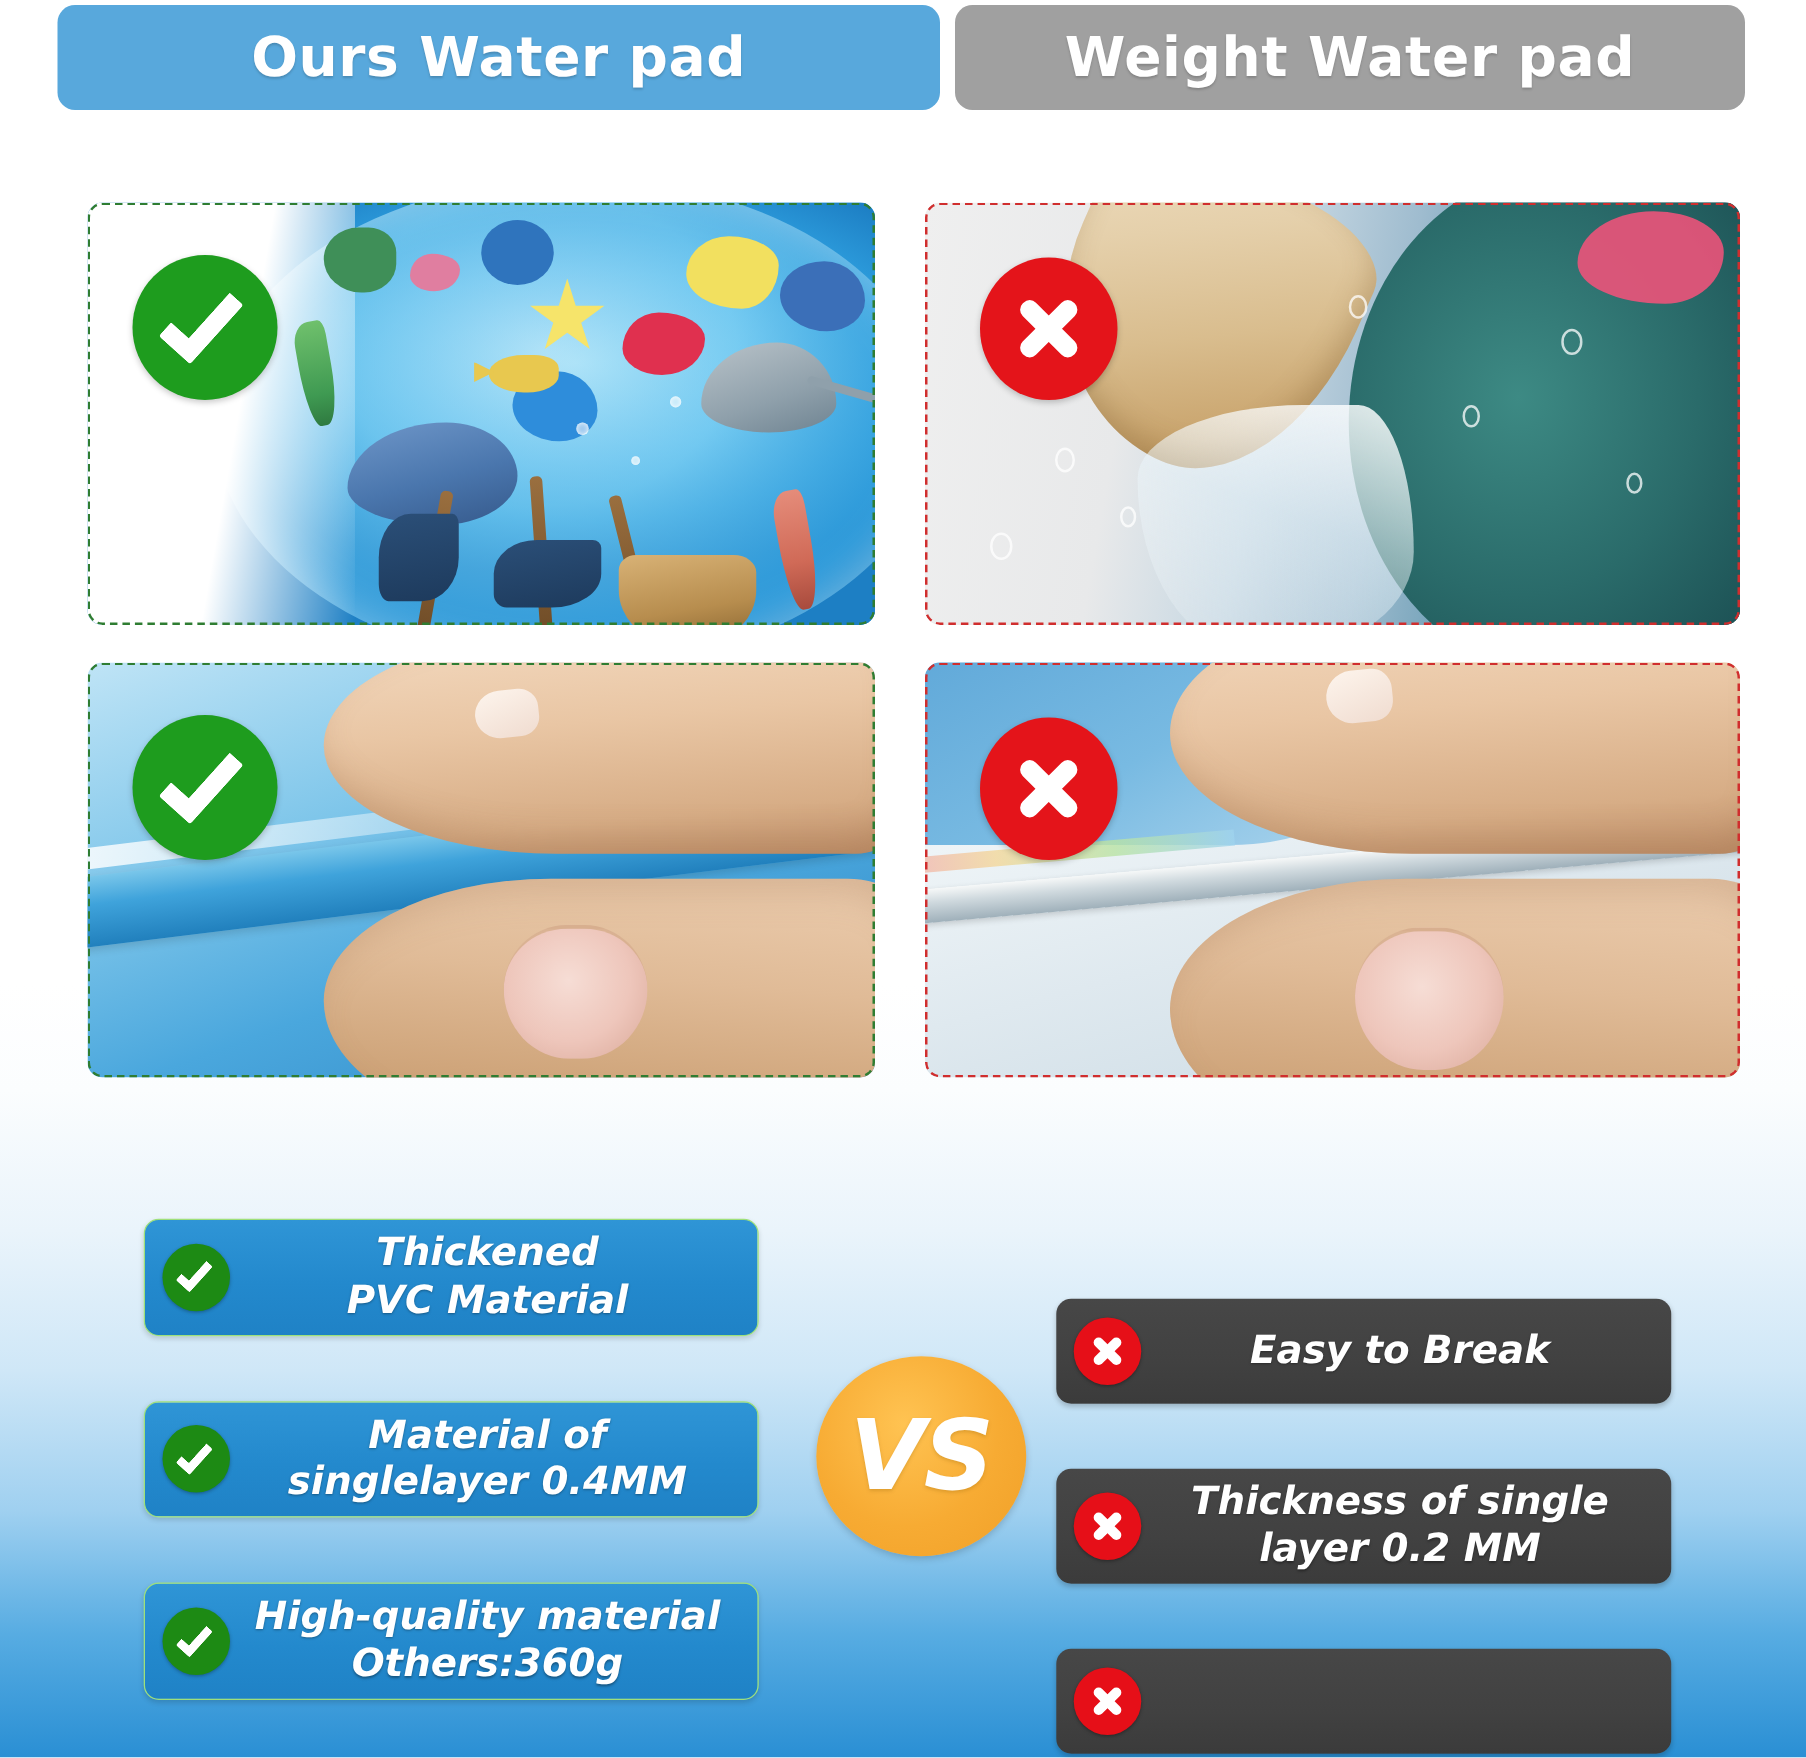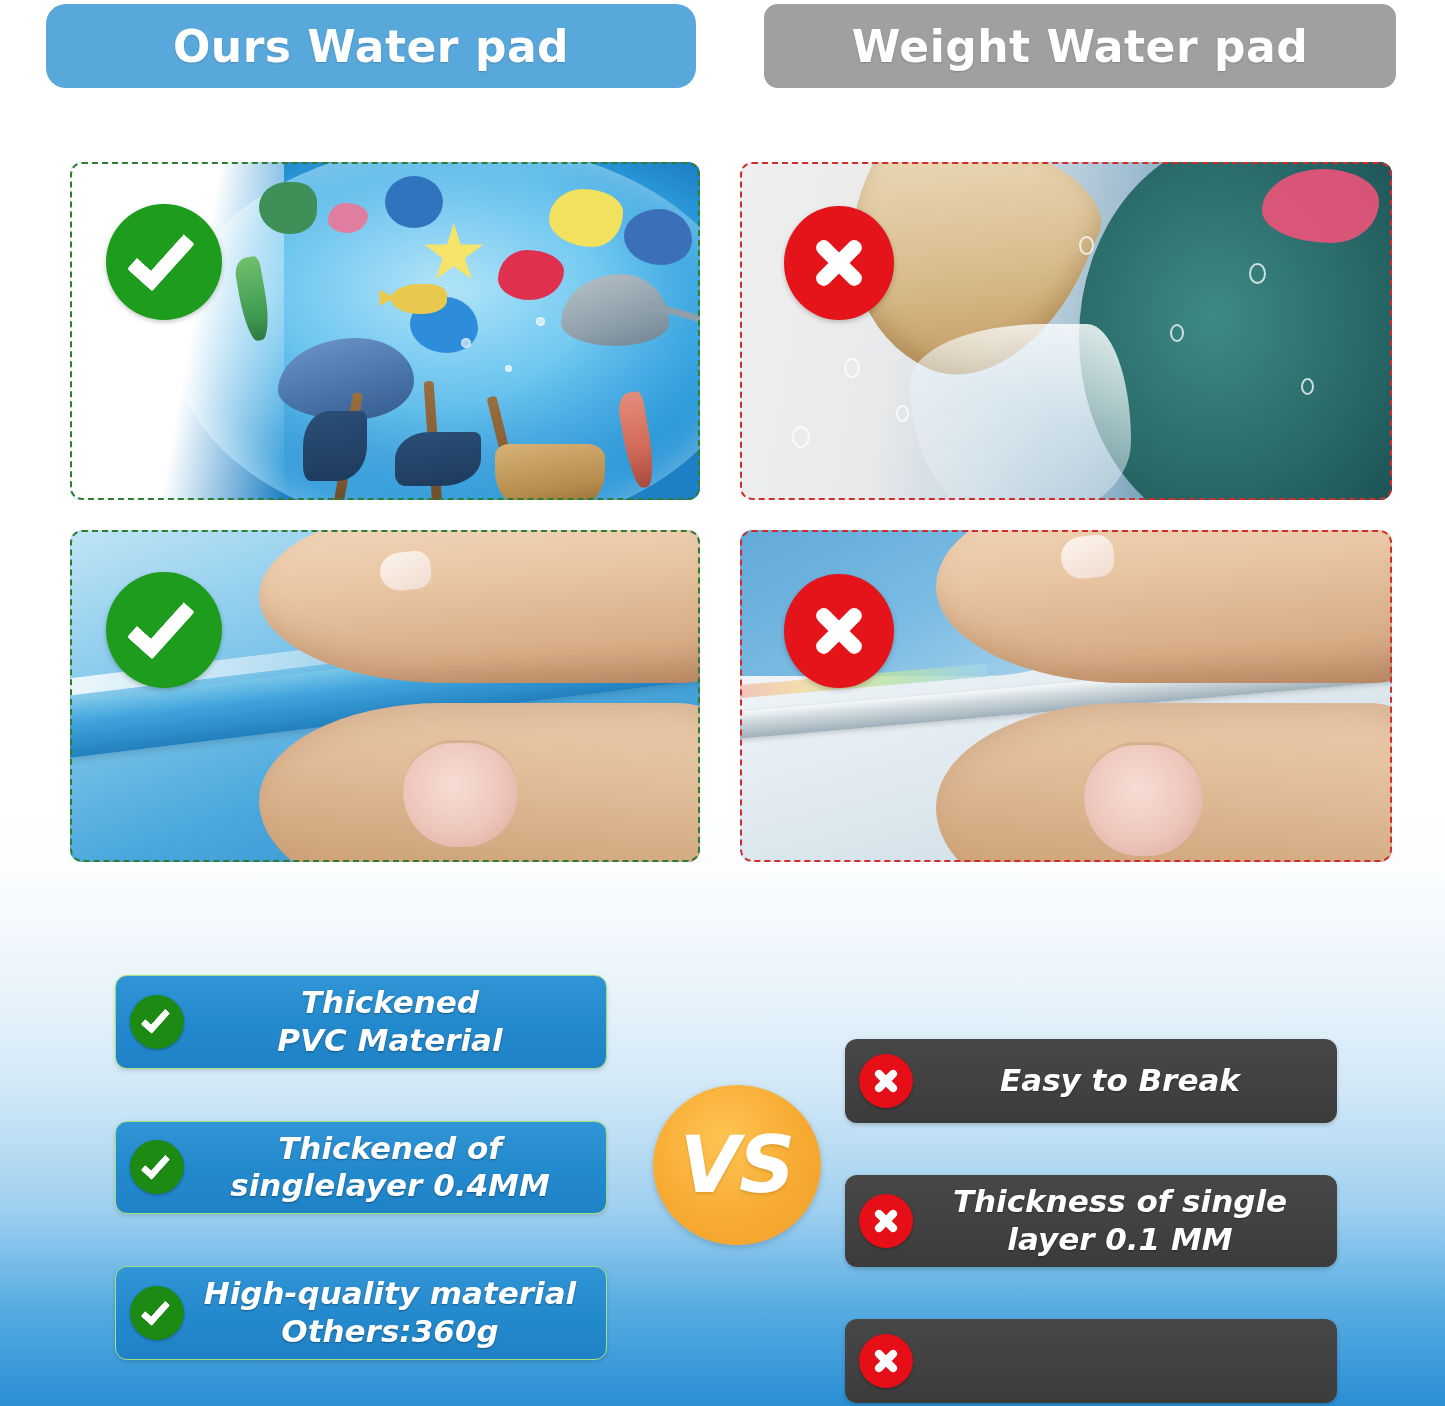--- a/index.html
+++ b/index.html
@@ -39,21 +39,21 @@
     display: flex;
     align-items: center;
     justify-content: center;
     color: #ffffff;
     font-weight: bold;
     font-size: 44px;
     letter-spacing: 0.5px;
     text-shadow: 0 1px 2px rgba(0,0,0,0.18);
     font-family: "DejaVu Sans", sans-serif;
   }
-  .banner-ours   { left: 46px;  width: 650px;  background: #58a8dc; border-radius: 20px; }
+  .banner-ours   { left: 46px;  width: 706px;  background: #58a8dc; }
   .banner-others { left: 764px; width: 632px;  background: #a0a0a0; }
 
   
   .photos {
     position: absolute;
     top: 160px;
     left: 0;
     width: 100%;
     height: 710px;
   }
@@ -466,21 +466,21 @@
         <div class="mini-badge mini-good">
           <div class="mini-tick"></div>
         </div>
         <div class="feat-text">Thickened
 PVC Material</div>
       </div>
       <div class="feat feat-good">
         <div class="mini-badge mini-good">
           <div class="mini-tick"></div>
         </div>
-        <div class="feat-text">Thickened of
+        <div class="feat-text">Material of
 singlelayer 0.4MM</div>
       </div>
       <div class="feat feat-good">
         <div class="mini-badge mini-good">
           <div class="mini-tick"></div>
         </div>
         <div class="feat-text">High-quality material
 Others:360g</div>
       </div>
     </div>
@@ -494,21 +494,21 @@
         <div class="mini-badge mini-bad">
           <div class="mini-cross"></div>
         </div>
         <div class="feat-text">Easy to Break</div>
       </div>
       <div class="feat feat-bad">
         <div class="mini-badge mini-bad">
           <div class="mini-cross"></div>
         </div>
         <div class="feat-text">Thickness of single
-layer 0.1 MM</div>
+layer 0.2 MM</div>
       </div>
       <div class="feat feat-bad">
         <div class="mini-badge mini-bad">
           <div class="mini-cross"></div>
         </div>
       </div>
     </div>
 
   </div>
 

